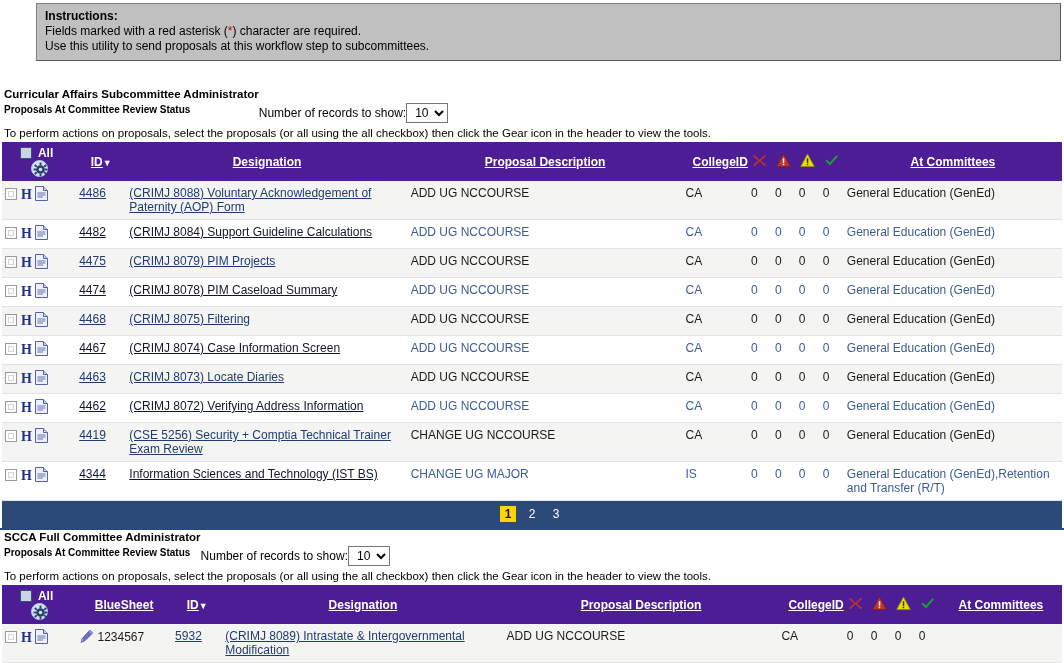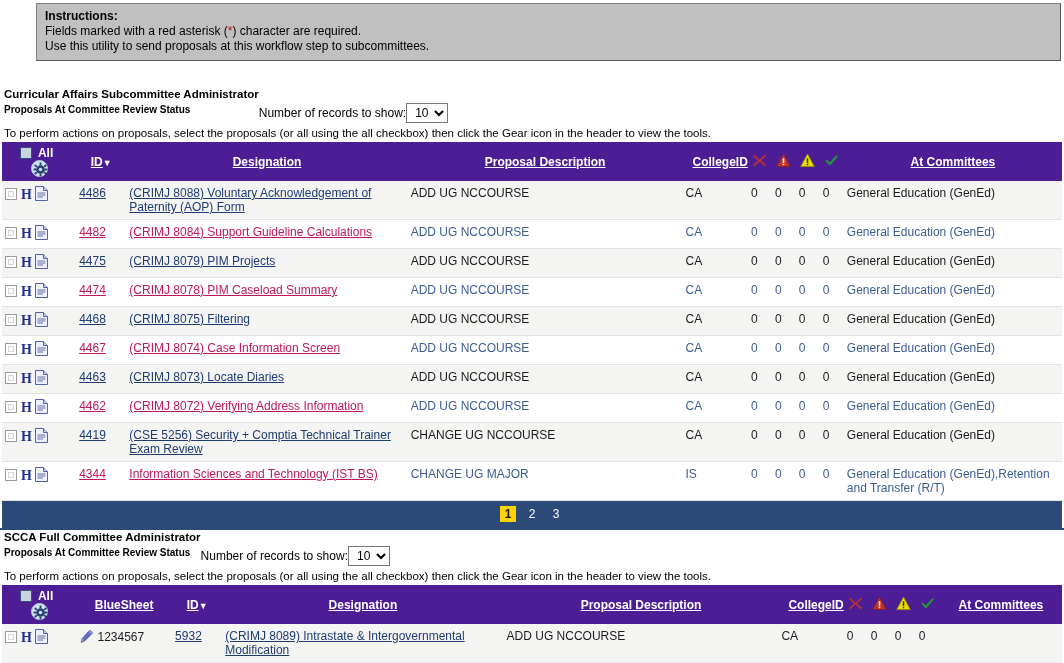--- a/index.html
+++ b/index.html
@@ -78,21 +78,21 @@
   }
   table.grid tbody td {
     padding: 5px 3px;
     vertical-align: top;
     font-size: 12px;
     line-height: 14px;
     border-bottom: 1px solid #e3e3e3;
   }
   tbody tr.odd td { background: #f4f4f2; color: #1b1b1b; }
   tbody tr.even td { background: #ffffff; color: #3c5c92; }
-  tbody tr.even td .lnk { color: #be185d; }
+  tbody tr.even td .lnk { color: #0f172a; }
   tbody tr.odd td .lnk { color: #1f3c72; margin-top: 10px; }
   .lnk { text-decoration: underline; cursor: pointer; }
 
   
   .c-sel { width: 68px; }
   .c-blue { width: 88px; }
   .c-id { width: 46px; }
   .c-desig { width: 258px; }
   .c-pdesc { width: 252px; }
   .c-coll { width: 60px; }

